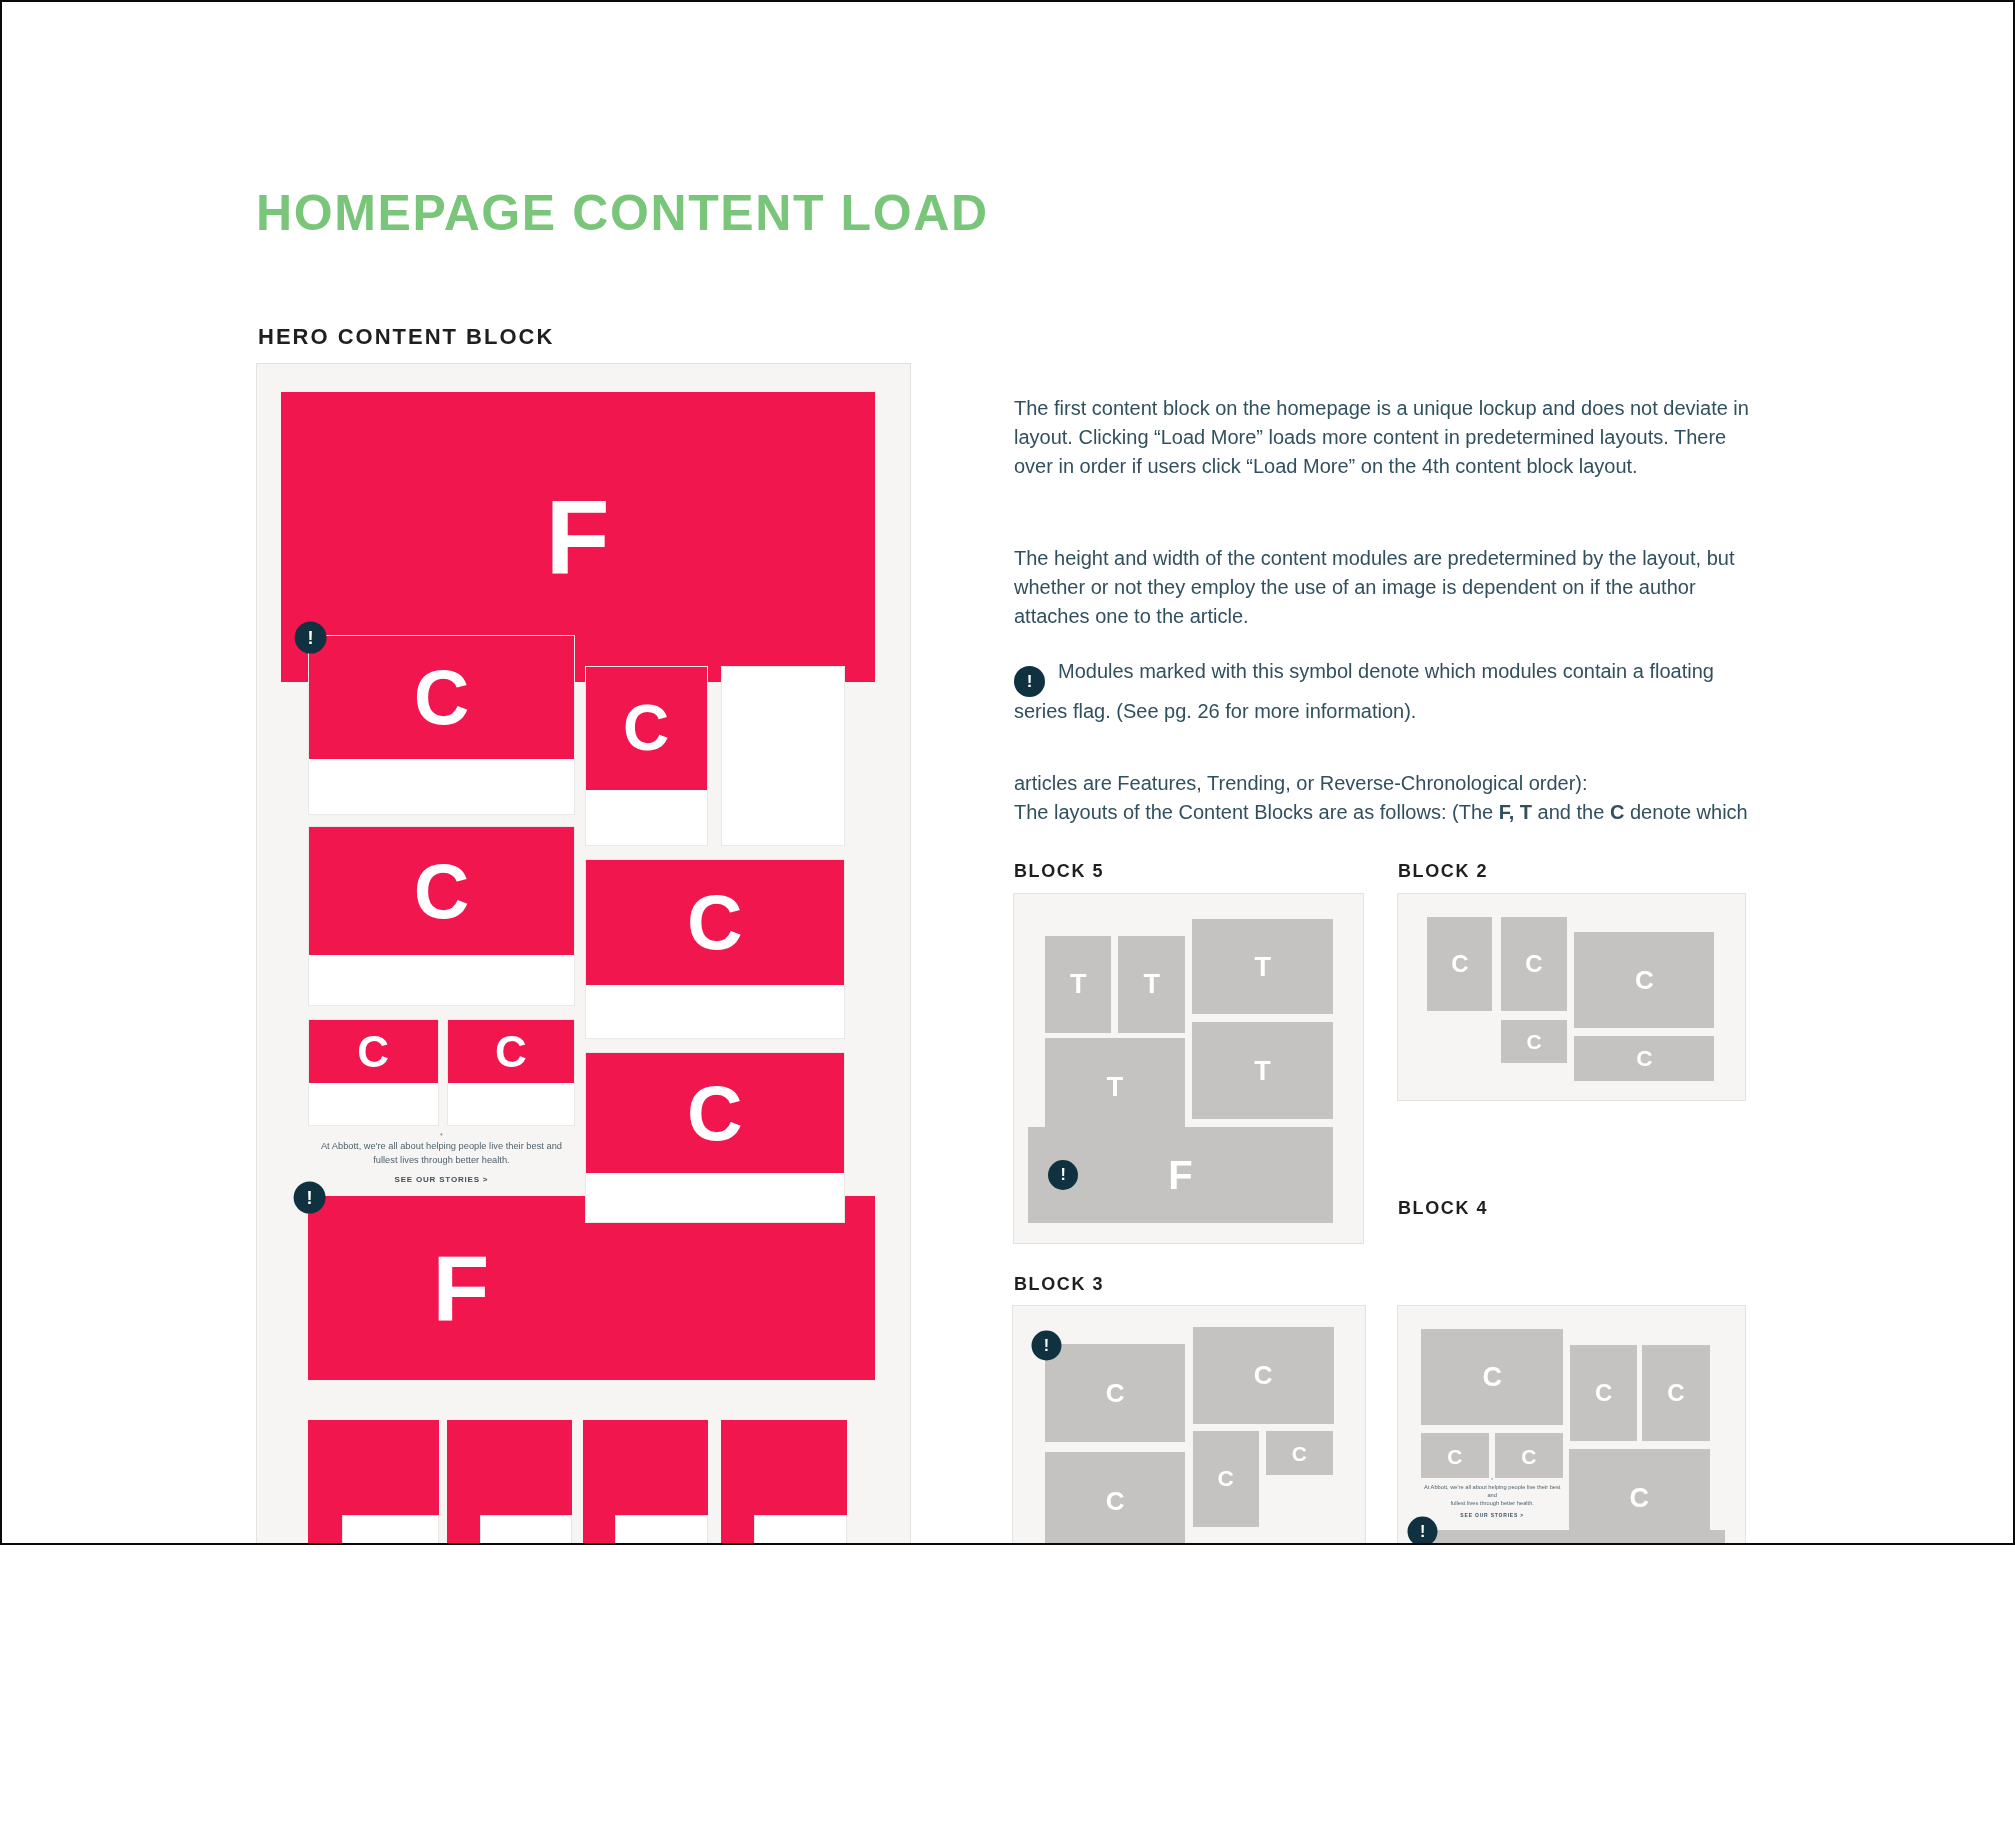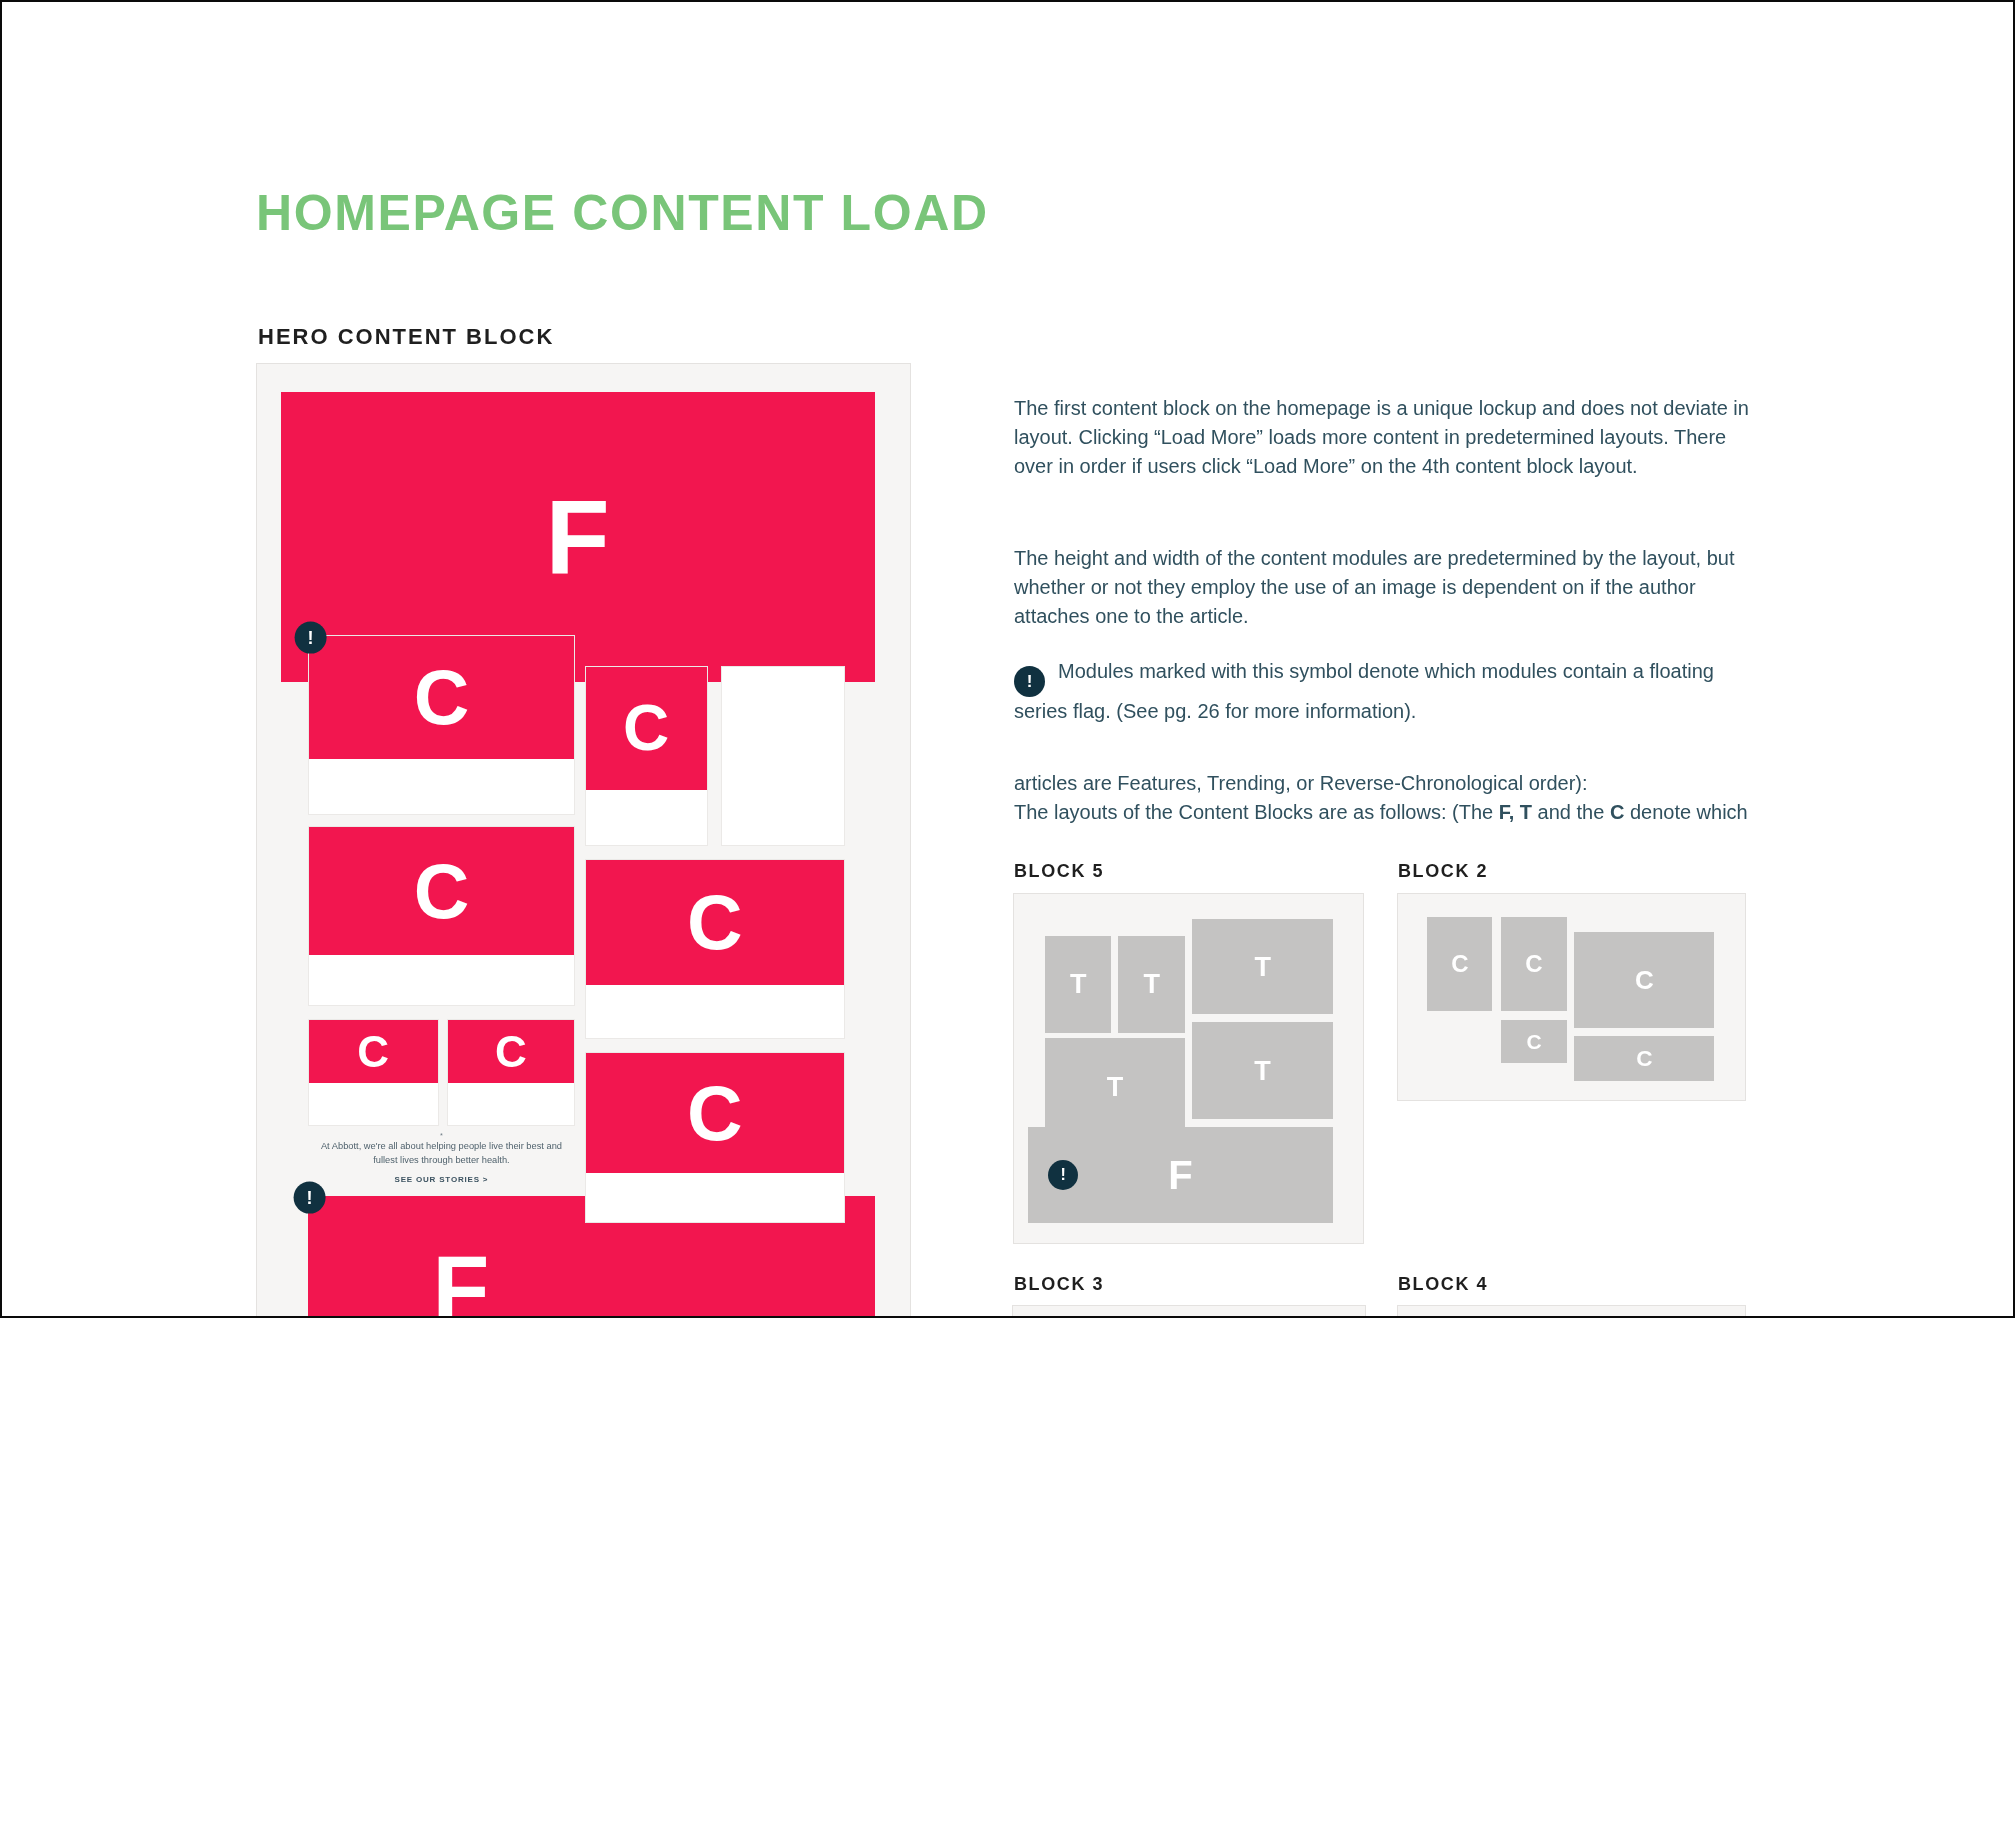--- a/index.html
+++ b/index.html
@@ -1,32 +1,32 @@
 <!DOCTYPE html>
 <html style="--pink: #F2164F; --navy: #103140; --green: #79C579; --gray: #C4C3C2; --panel: #F6F5F4; --panel_border: #E4E2E0; --text: #30505E;font-size:13px"><head>
 <meta charset="utf-8">
 <style>
   html,body{margin:0;padding:0;background:#fff;}
-  .canvas{position:relative;width:2015px;height:1318px;background:#ffffff;
+  .canvas{position:relative;width:2015px;height:1545px;background:#ffffff;
     border:2.4px solid #0a0a0a;box-sizing:border-box;overflow:hidden;
     font-family:"Liberation Sans", sans-serif;}
   .title{position:absolute;left:254px;top:182px;margin:0;font-size:50px;font-weight:700;
     letter-spacing:1.6px;color:var(--green);}
   .section-label{position:absolute;left:256px;top:322px;font-size:22px;font-weight:700;
     letter-spacing:2px;color:#1f1f1f;}
   .diagram{position:absolute;background:var(--panel);border:1.6px solid var(--panel_border);
     box-sizing:border-box;}
   #hero{left:254px;top:361px;width:655px;height:1264px;}
   #b1{left:1011px;top:891px;width:351px;height:351px;}
   #b2{left:1395px;top:891px;width:349px;height:208px;}
   #b3{left:1010px;top:1303px;width:354px;height:264px;}
   #b4{left:1395px;top:1303px;width:349px;height:351px;}
   .block-label{position:absolute;font-size:18px;font-weight:700;letter-spacing:1.6px;color:#1f1f1f;}
   #lb1{left:1012px;top:859px;} #lb2{left:1396px;top:859px;}
-  #lb3{left:1012px;top:1272px;} #lb4{left:1396px;top:1272px;}
+  #lb3{left:1012px;top:1272px;} #lb4{left:1396px;top:1196px;}
   .para{position:absolute;left:1012px;font-size:20px;line-height:29px;color:var(--text);}
   #p1{top:392px;} #p2{top:542px;} #p3{top:655px;} #p4{top:767px;}
   .pline{white-space:nowrap;}
   .inline-flag{display:inline-flex;align-items:center;justify-content:center;width:31px;height:31px;
     border-radius:50%;background:var(--navy);color:#fff;font-weight:700;font-size:17px;
     margin-right:13px;vertical-align:-9px;}
   .module{position:absolute;box-sizing:border-box;}
   .module.pink{background:var(--pink);}
   .module.gray{background:var(--gray);}
   .module.white{background:#ffffff;border:1.6px solid #ebe9e7;}

